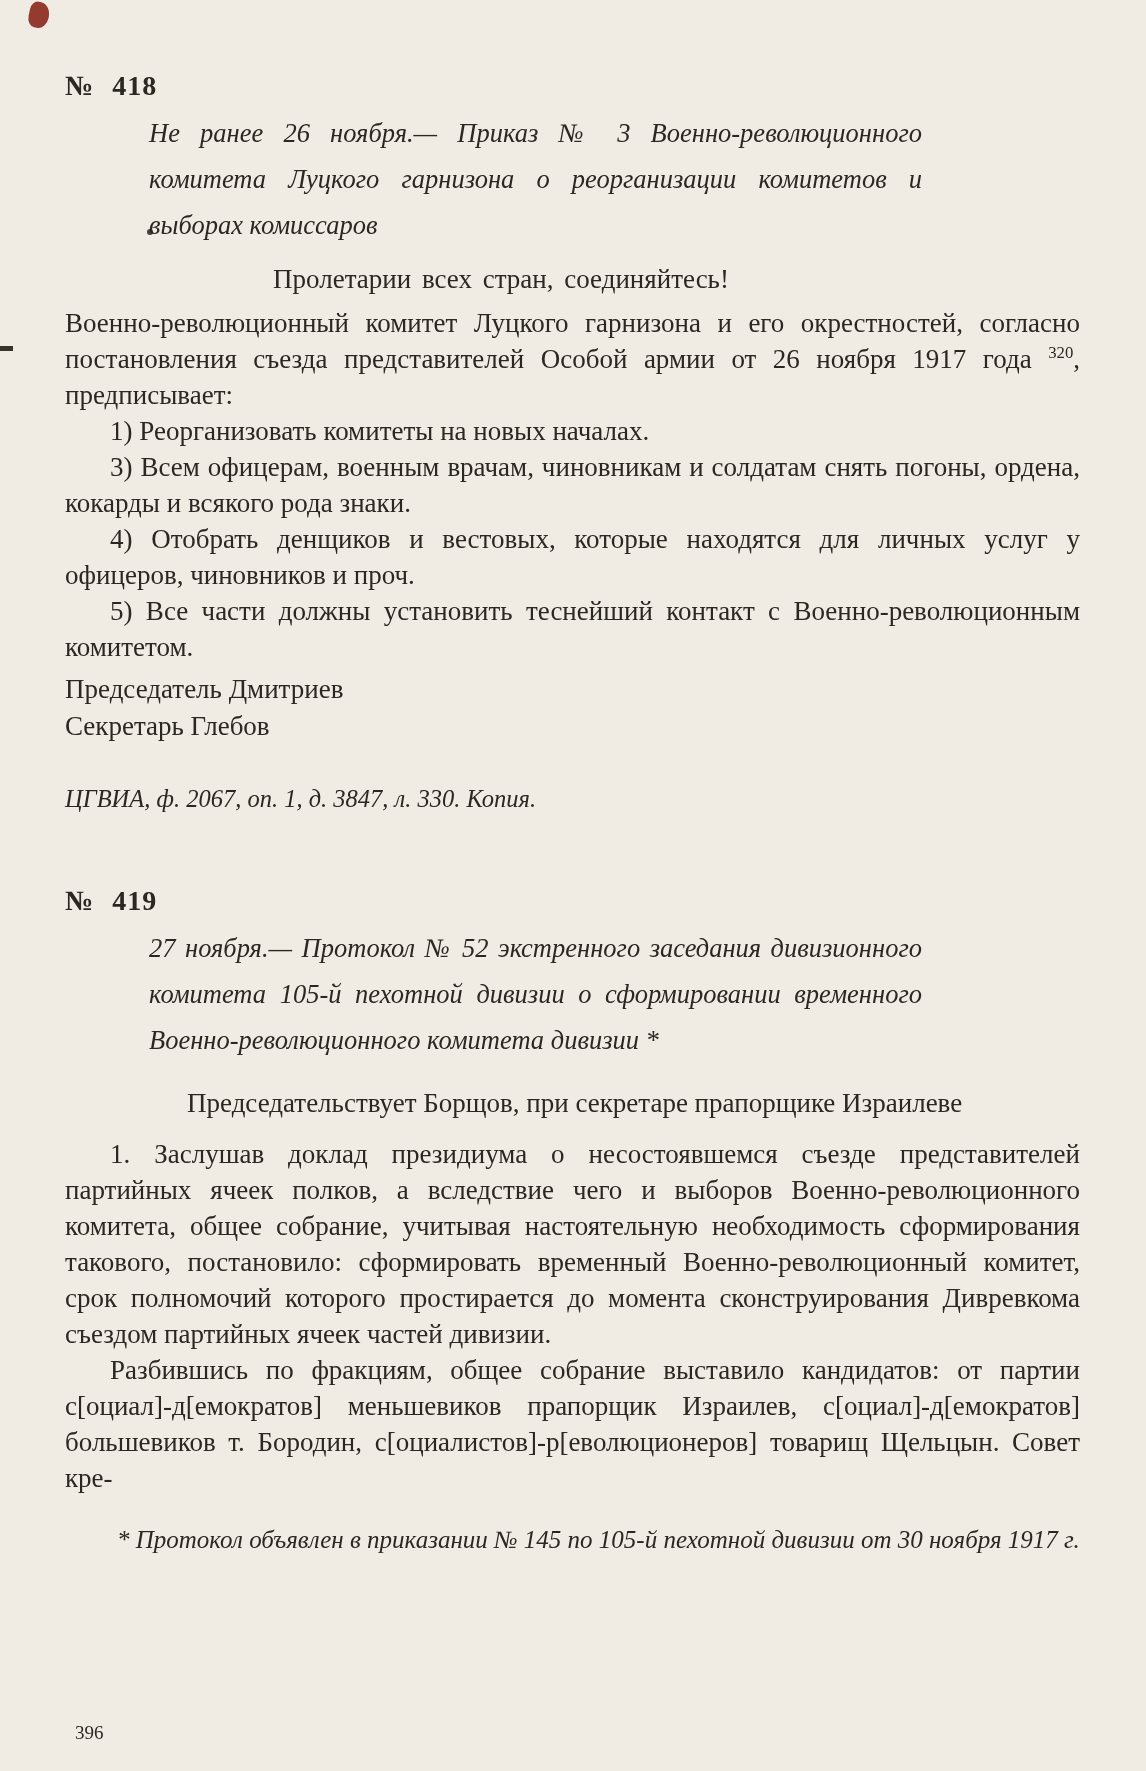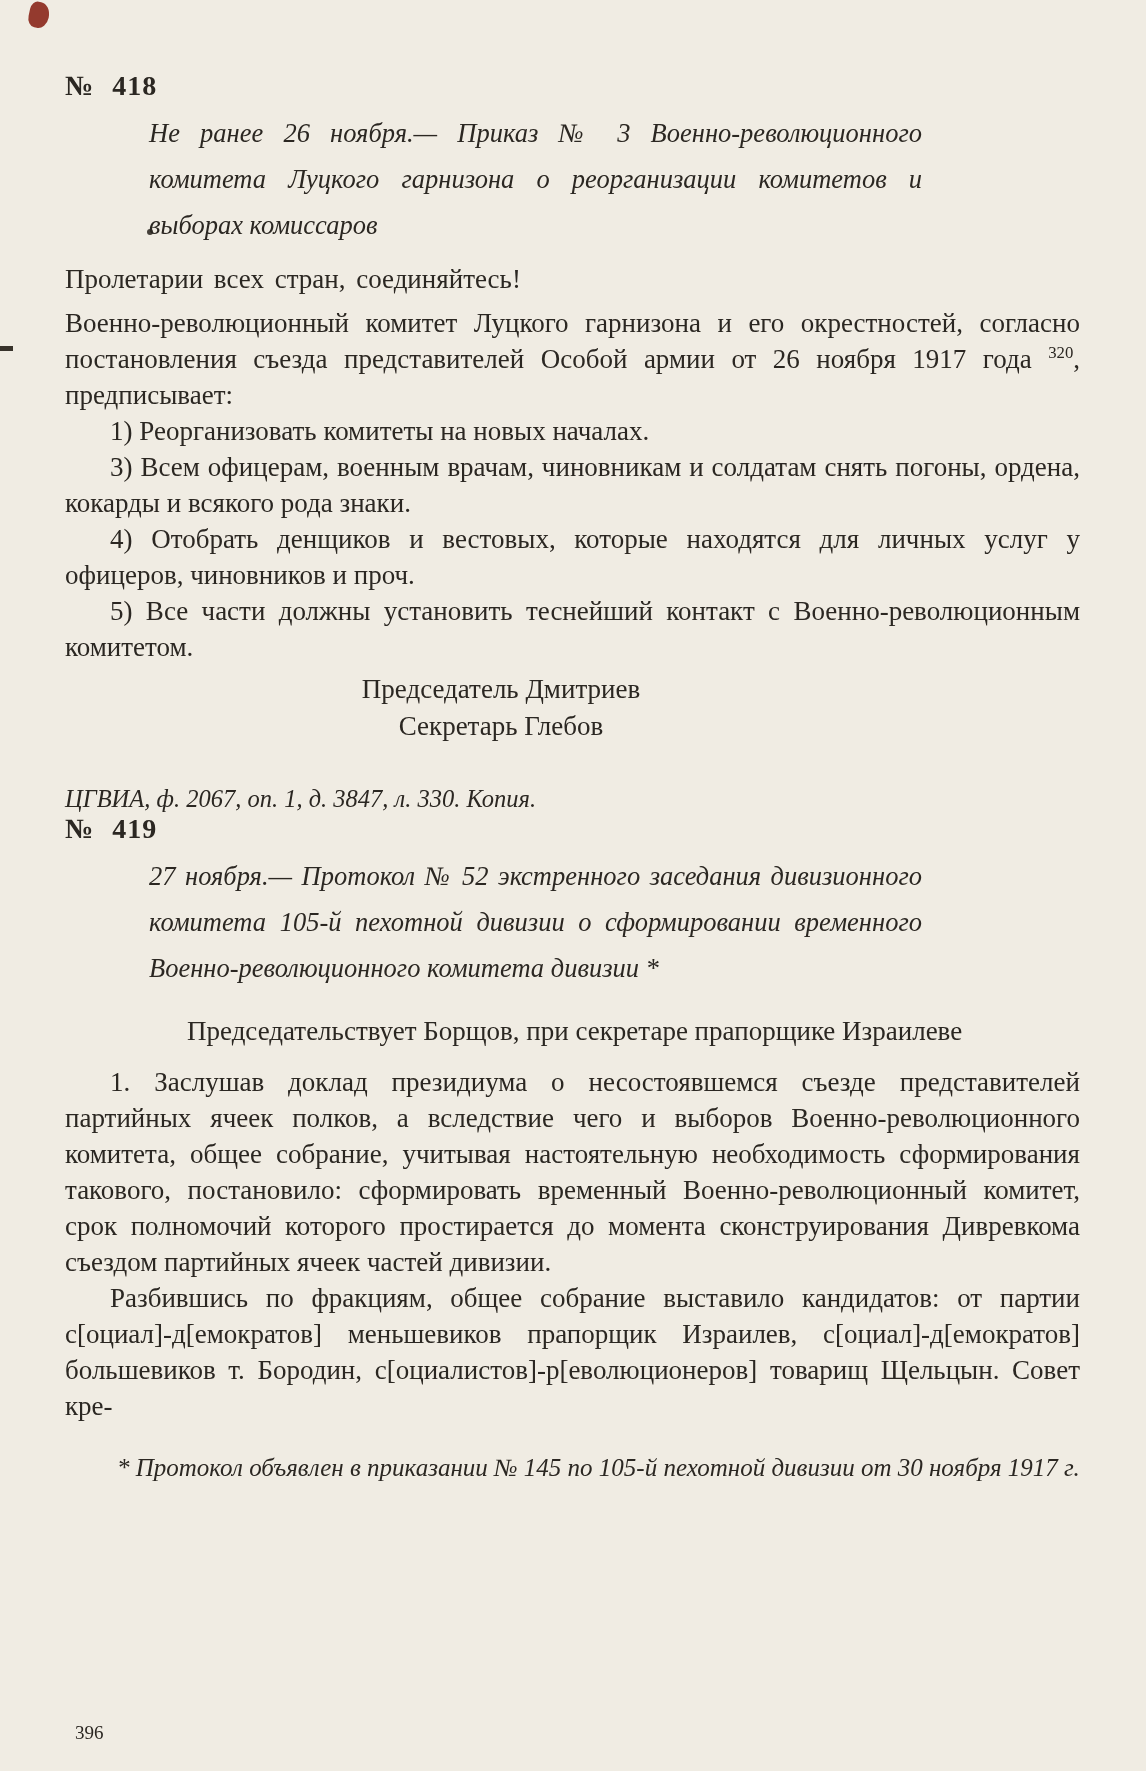--- a/index.html
+++ b/index.html
@@ -25,51 +25,51 @@
   }
   .doc-heading {
     font-style: italic;
     font-size: 26.5px;
     line-height: 46px;
     text-align: justify;
     margin: 0 158px 12px 84px;
   }
   .epigraph {
     font-size: 27px;
-    text-align: left;
+    text-align: center;
     padding-right: 143px;
     margin: 16px 0 10px 0;
     word-spacing: 4px;
   }
   p.body {
     font-size: 27px;
     line-height: 36px;
     text-align: justify;
     text-indent: 45px;
     margin: 0;
   }
   p.body.no-indent { text-indent: 0; }
   p.body sup {
     font-size: 0.62em;
     line-height: 0;
     vertical-align: super;
   }
   .signatures {
-    text-align: center;
+    text-align: left;
     padding-right: 143px;
     font-size: 27px;
     line-height: 37px;
     margin-top: 6px;
   }
   .archive-ref {
     font-style: italic;
     font-size: 24.5px;
     margin-top: 40px;
   }
-  .doc-419 { }
+  .doc-419 { margin-top: 72px; }
   .presiding {
     font-size: 27px;
     line-height: 37px;
     text-align: justify;
     text-indent: 38px;
     margin: 22px 112px 14px 84px;
   }
   .footnote {
     font-style: italic;
     font-size: 25px;

